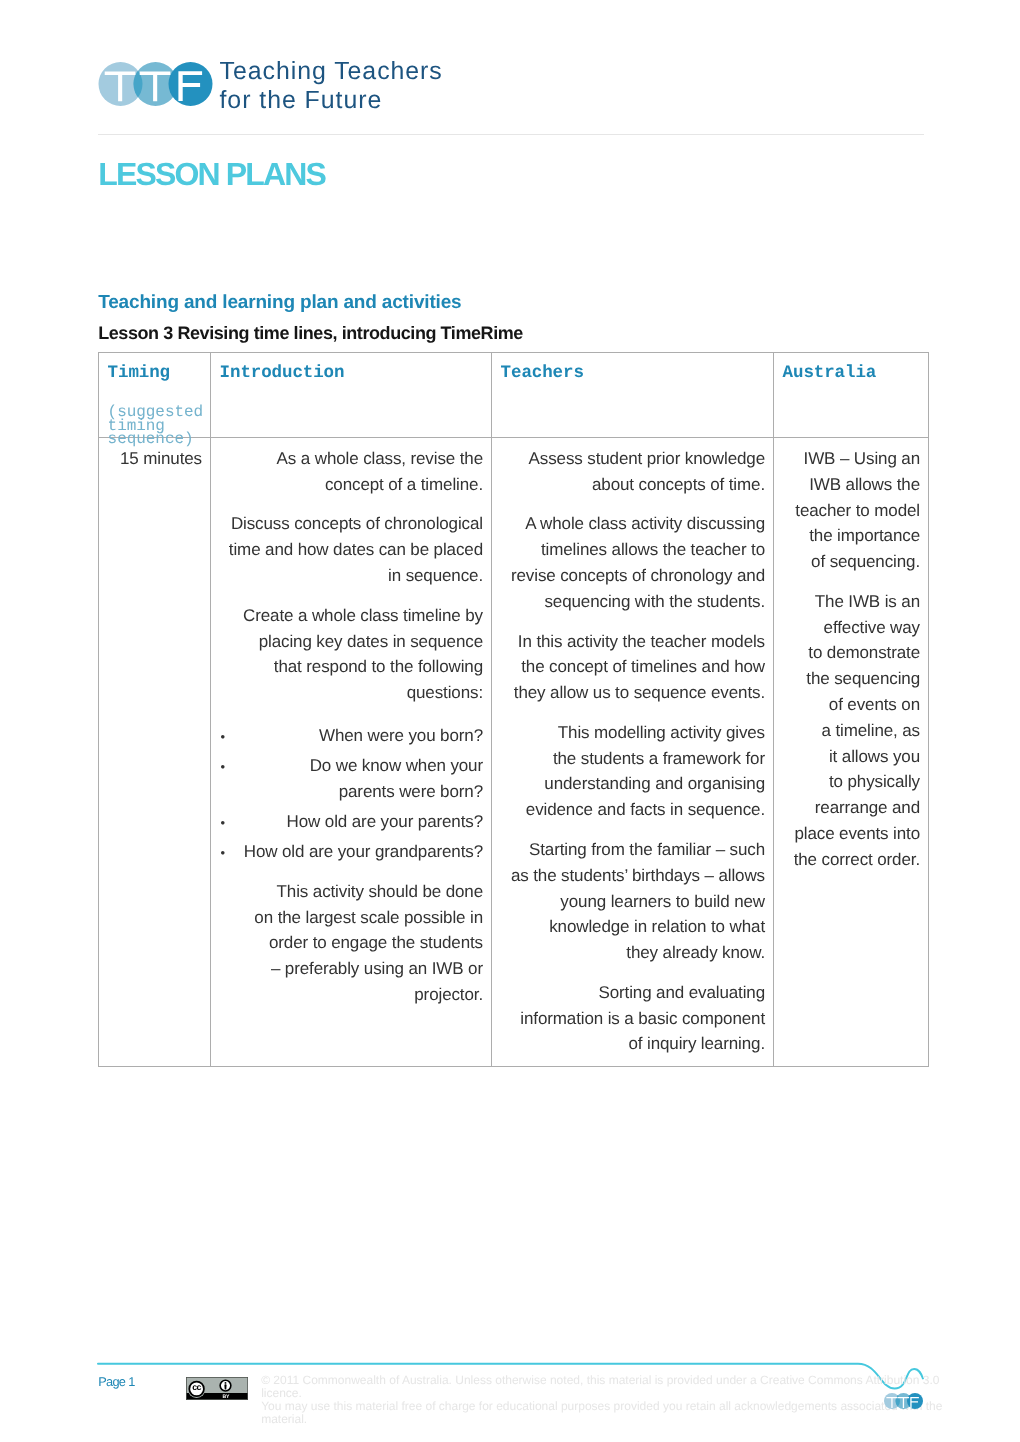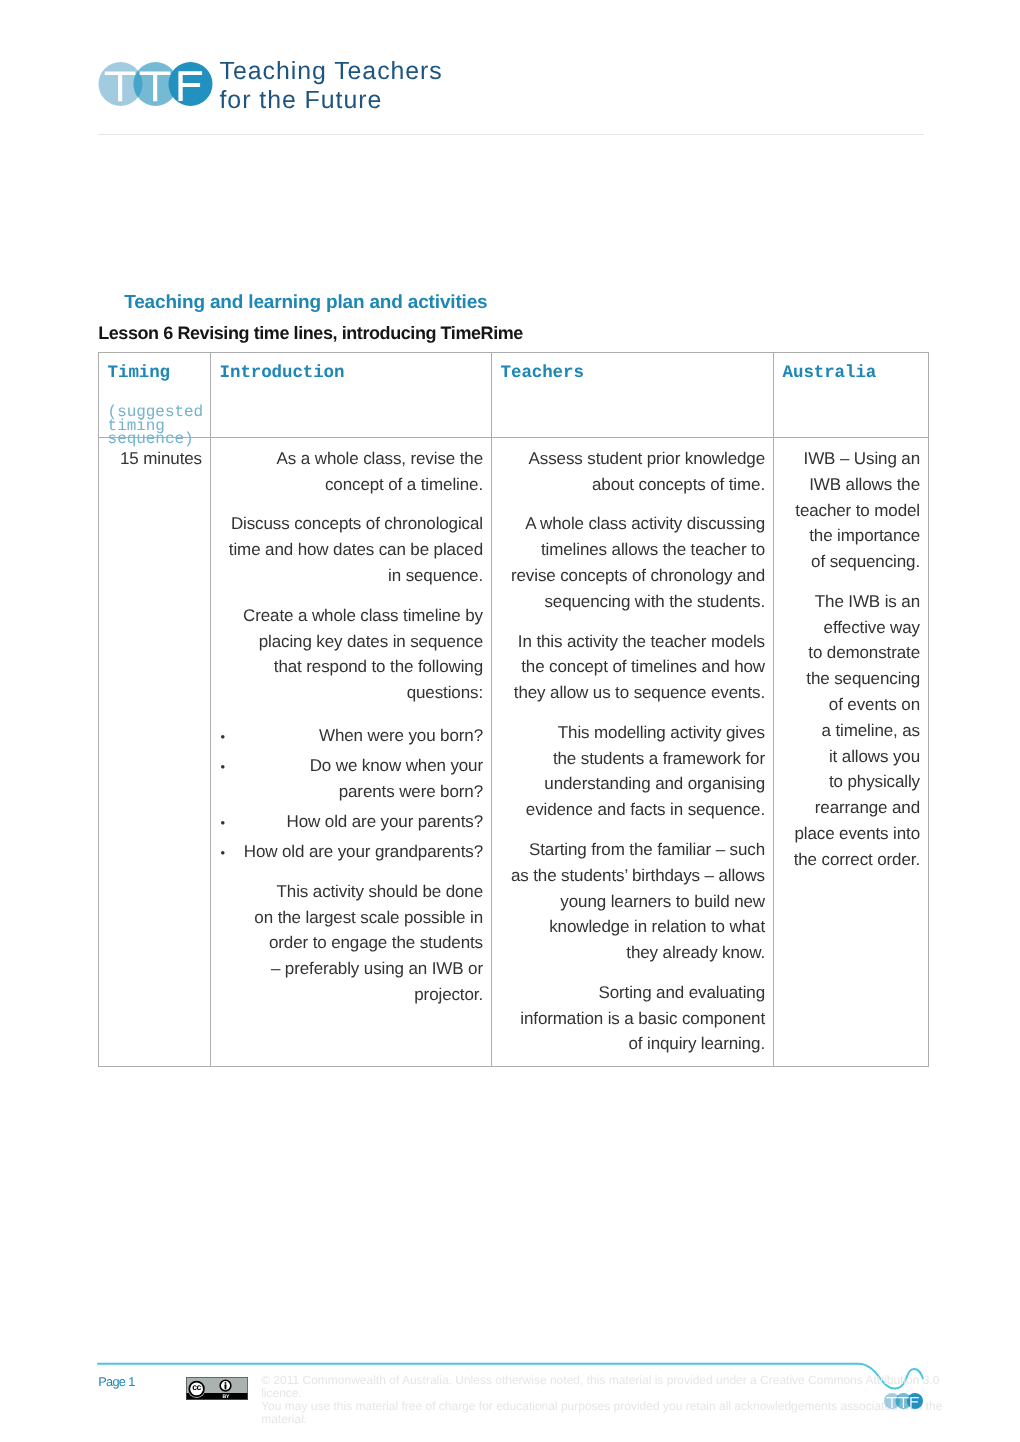--- a/index.html
+++ b/index.html
@@ -9,21 +9,21 @@
   .page{transform:translateZ(0);}
   .page{position:absolute;left:0;top:3px;width:952px;height:1442px;overflow:hidden;}
 
   
   #logo{position:absolute;left:96.7px;top:48px;}
   #hr-top{position:absolute;left:98px;top:131px;width:826px;height:1px;background:#e6e6e6;}
   #lesson-plans{position:absolute;left:98.3px;top:153.2px;font-size:32px;font-weight:bold;
                 color:#4ec9de;letter-spacing:-1.85px;line-height:37px;}
 
   #sec-title{position:absolute;left:98.2px;top:289.8px;font-size:19px;font-weight:bold;
-             color:#1e87b5;line-height:20px;letter-spacing:-0.17px;margin-left:26px;}
+             color:#1e87b5;line-height:20px;letter-spacing:-0.17px;}
   #lesson-title{position:absolute;left:98.2px;top:319.8px;font-size:18px;font-weight:bold;
                 color:#161616;line-height:20px;letter-spacing:-0.42px;}
 
   
   table.plan{position:absolute;left:98px;top:349px;width:830px;border-collapse:collapse;table-layout:fixed;}
   table.plan th,table.plan td{border:1px solid #adadad;vertical-align:top;padding:0;text-align:left;}
   .cw1{width:112px}.cw2{width:281px}.cw3{width:282px}.cw4{width:155px}
 
   .hcell{padding:10px 10px 0 8.6px;height:84px;box-sizing:border-box;font-family:Liberation Mono, monospace;}
   .hcell .h{font-size:17.5px;font-weight:bold;color:#1e87b5;line-height:20px;letter-spacing:-0.1px;}
@@ -69,22 +69,23 @@
         <path d="M81.4 20.3h23.7v3.8H85.7v8h17.4v3.8H85.7v14H81.4z" fill="#ffffff"></path>
       </g>
       <g fill="#1d5480" font-family="Liberation Sans, sans-serif" font-size="24.9" letter-spacing="0.95">
         <text x="122.5" y="28">Teaching Teachers</text>
         <text x="122.5" y="56.8">for the Future</text>
       </g>
     </svg>
   </div>
 
   <div id="hr-top"></div>
+  <div id="lesson-plans">LESSON PLANS</div>
   <div id="sec-title">Teaching and learning plan and activities</div>
-  <div id="lesson-title">Lesson 6 Revising time lines, introducing TimeRime</div>
+  <div id="lesson-title">Lesson 3 Revising time lines, introducing TimeRime</div>
 
   <table class="plan">
     <colgroup>
         <col class="cw1">
         <col class="cw2">
         <col class="cw3">
         <col class="cw4">
       </colgroup>
     <tbody id="tbody">
         <tr>

